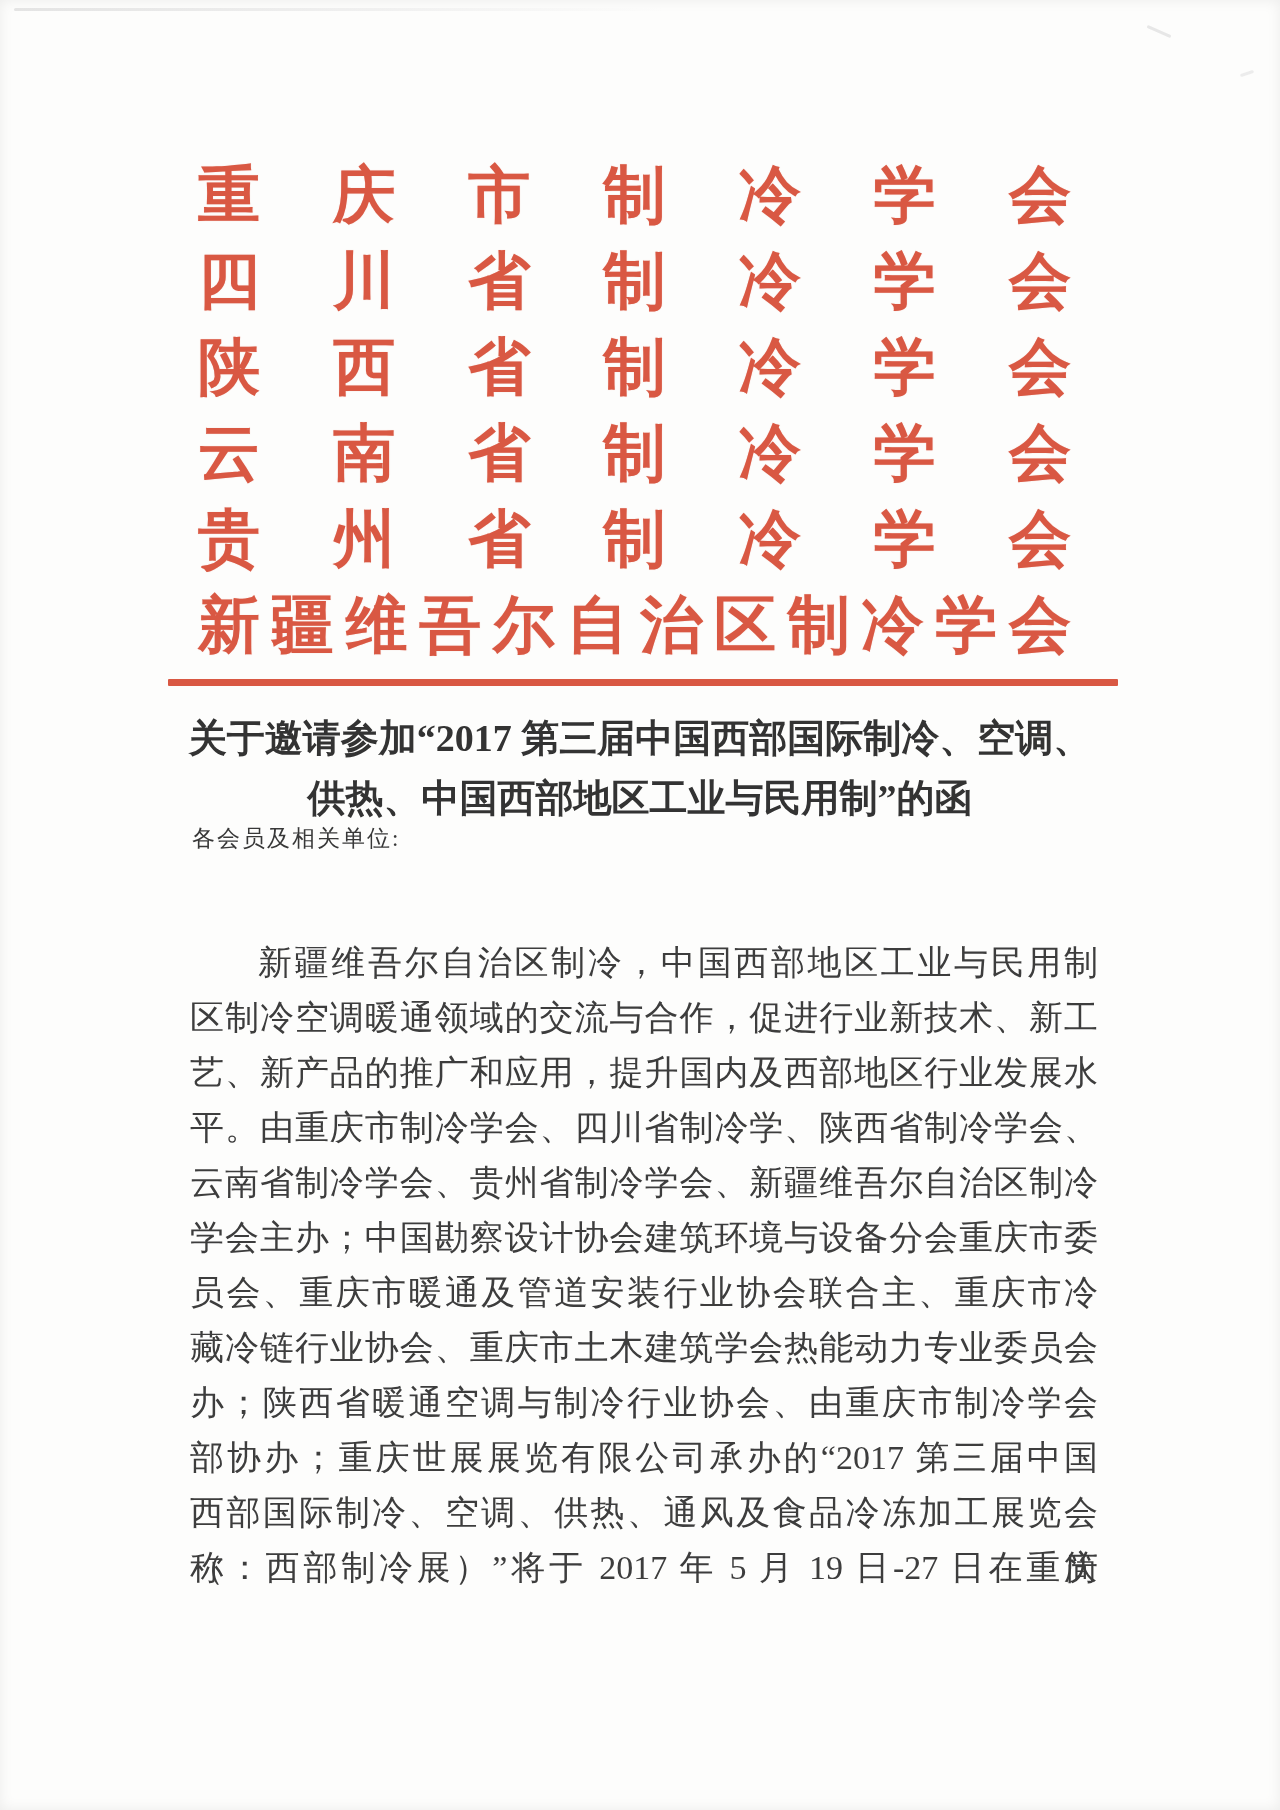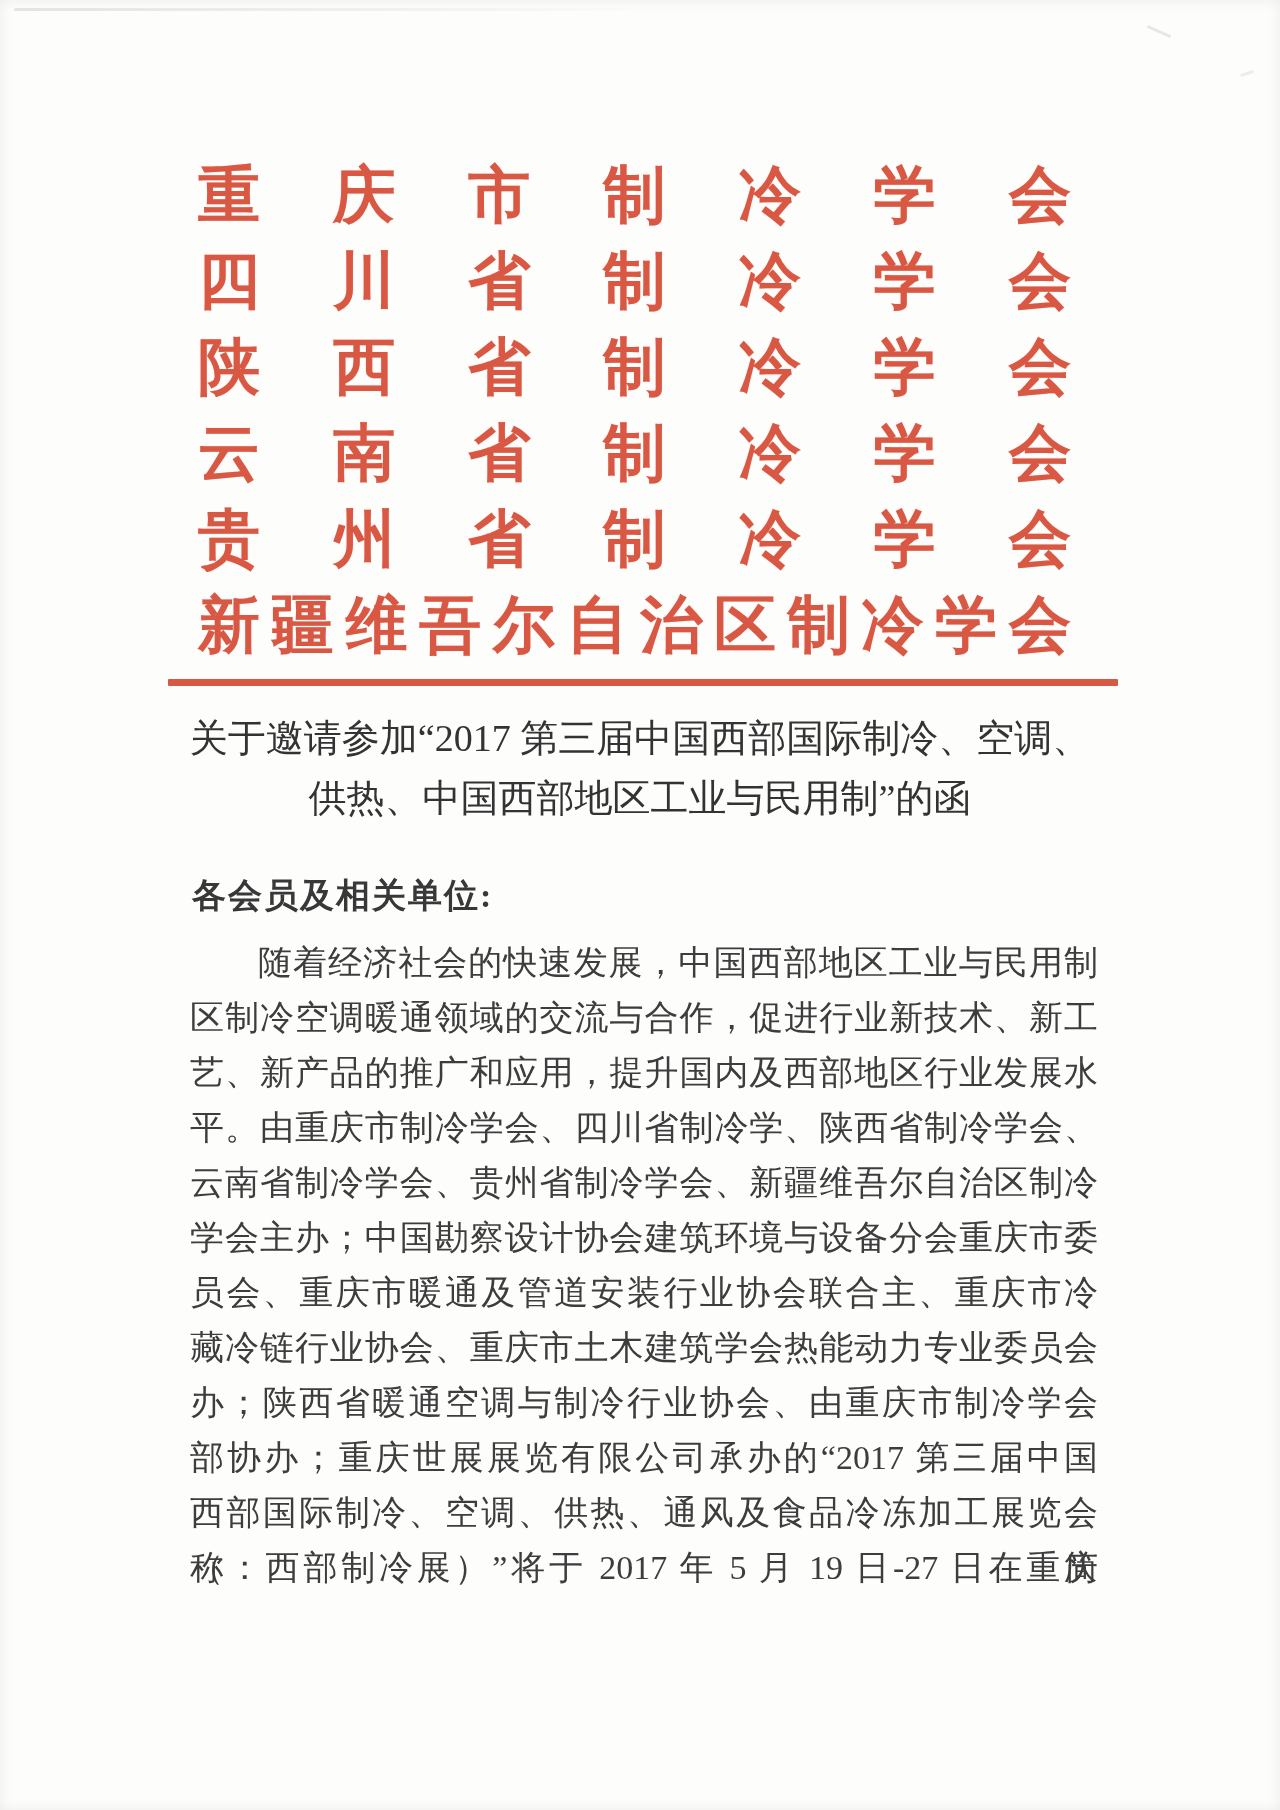--- a/index.html
+++ b/index.html
@@ -41,27 +41,27 @@
     text-shadow:0 0 1px rgba(217,88,67,.35);
   }
   
   .divider{
     position:absolute;left:168px;top:679px;width:950px;height:7px;
     background:var(--red);border-radius:1px;
   }
   
   .title{
     position:absolute;left:0;top:708px;width:1280px;
-    text-align:center;color:#333;font-weight:400;font-size:38px;
+    text-align:center;color:#333;font-weight:700;font-size:38px;
   }
   .title-line{height:60px;line-height:60px;}
   
   .salutation{
-    position:absolute;left:192px;top:873px;
-    font-size:34px;font-weight:700;color:#383838;letter-spacing:2px;
+    position:absolute;left:192px;top:823px;
+    font-size:23px;font-weight:400;color:#383838;letter-spacing:2px;
   }
   
   .body-text{
     position:absolute;left:190px;top:935px;width:908px;
     font-size:34px;color:var(--ink);
   }
   .body-line{
     height:55px;line-height:55px;
     text-align:justify;text-align-last:justify;
   }
@@ -140,21 +140,21 @@
   <div class="divider"></div>
 
   <div class="title">
     <div class="title-line">关于邀请参加“2017 第三届中国西部国际制冷、空调、</div>
     <div class="title-line">供热、中国西部地区工业与民用制”的函</div>
   </div>
 
   <div class="salutation">各会员及相关单位:</div>
 
   <div class="body-text">
-      <div class="body-line indent">随着经济社会的快速发展，中国西部地区工业与民用制</div>
+      <div class="body-line indent">新疆维吾尔自治区制冷，中国西部地区工业与民用制</div>
       <div class="body-line">区制冷空调暖通领域的交流与合作，促进行业新技术、新工</div>
       <div class="body-line">艺、新产品的推广和应用，提升国内及西部地区行业发展水</div>
       <div class="body-line">平。由重庆市制冷学会、四川省制冷学、陕西省制冷学会、</div>
       <div class="body-line">云南省制冷学会、贵州省制冷学会、新疆维吾尔自治区制冷</div>
       <div class="body-line">学会主办；中国勘察设计协会建筑环境与设备分会重庆市委</div>
       <div class="body-line">员会、重庆市暖通及管道安装行业协会联合主、重庆市冷</div>
       <div class="body-line">藏冷链行业协会、重庆市土木建筑学会热能动力专业委员会</div>
       <div class="body-line">办；陕西省暖通空调与制冷行业协会、由重庆市制冷学会</div>
       <div class="body-line">部协办；重庆世展展览有限公司承办的“2017 第三届中国</div>
       <div class="body-line">西部国际制冷、空调、供热、通风及食品冷冻加工展览会（简</div>

